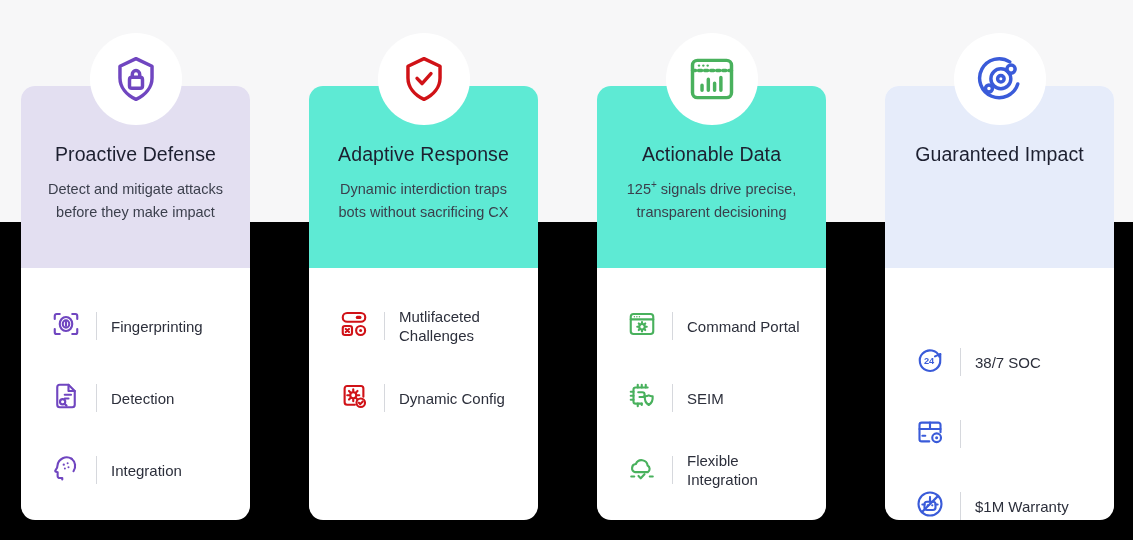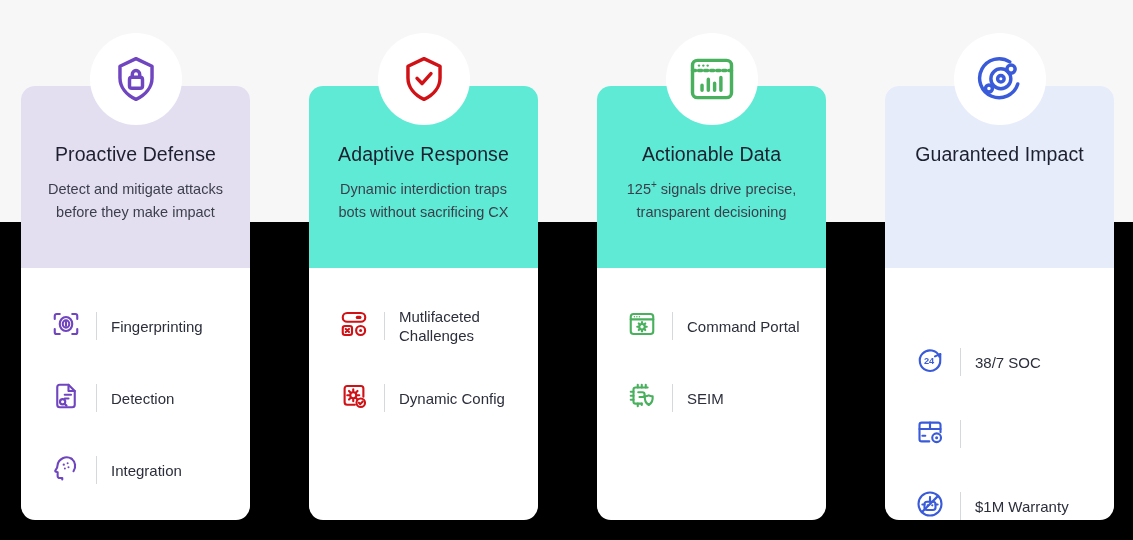--- a/index.html
+++ b/index.html
@@ -262,20 +262,31 @@
         <span class="feat-icon">
           <svg width="30" height="30" viewBox="0 0 24 24" fill="none" stroke="#49b15d" stroke-width="1.7" stroke-linecap="round" stroke-linejoin="round">
             <path d="M16.5 5.2H6.8A1.6 1.6 0 0 0 5.2 6.8v9.7a1.6 1.6 0 0 0 1.6 1.6h5"></path>
             <path d="M8.6 5.2V3M11.8 5.2V3M15 5.2V3M5.2 8.6H3M5.2 11.8H3M5.2 15H3M8.6 18.1v2.1M11.8 18.1v1"></path>
             <path d="M9 9h3.2a1.9 1.9 0 0 1 0 3.8H10"></path>
             <path d="M17.4 11.5c1.1.6 2.3.8 3.1.7.3 2.9-.6 5.5-3.1 7-2.5-1.5-3.4-4.1-3.1-7 .8.1 2-.1 3.1-.7z"></path>
           </svg>
         </span>
         <span class="feat-sep"></span>
         <span class="feat-label">SEIM</span>
+      </div>
+      <div class="feat">
+        <span class="feat-icon">
+          <svg width="30" height="30" viewBox="0 0 24 24" fill="none" stroke="#49b15d" stroke-width="1.7" stroke-linecap="round" stroke-linejoin="round">
+            <path d="M6.6 15.3a3.3 3.3 0 0 1 .5-6.5 4.9 4.9 0 0 1 9.4 1.2 3.1 3.1 0 0 1 .2 5.3z"></path>
+            <path d="M3.4 18.8h2.4M18.2 18.8h2.4"></path>
+            <path d="m9.2 18.4 1.8 1.8 3-3.2"></path>
+          </svg>
+        </span>
+        <span class="feat-sep"></span>
+        <span class="feat-label">Flexible Integration</span>
       </div>
     </div>
   </div>
 
   <div class="card card-4">
     <div class="card-head">
       <div class="card-title">Guaranteed Impact</div>
     </div>
     <div class="card-body">
       <div class="feat">

